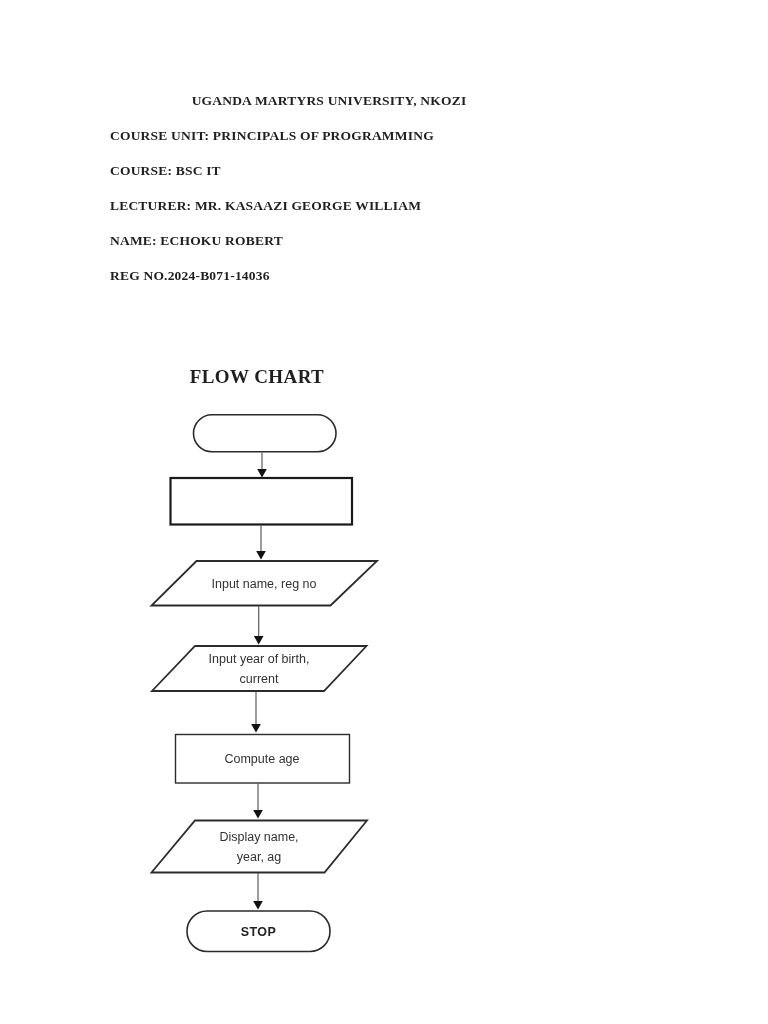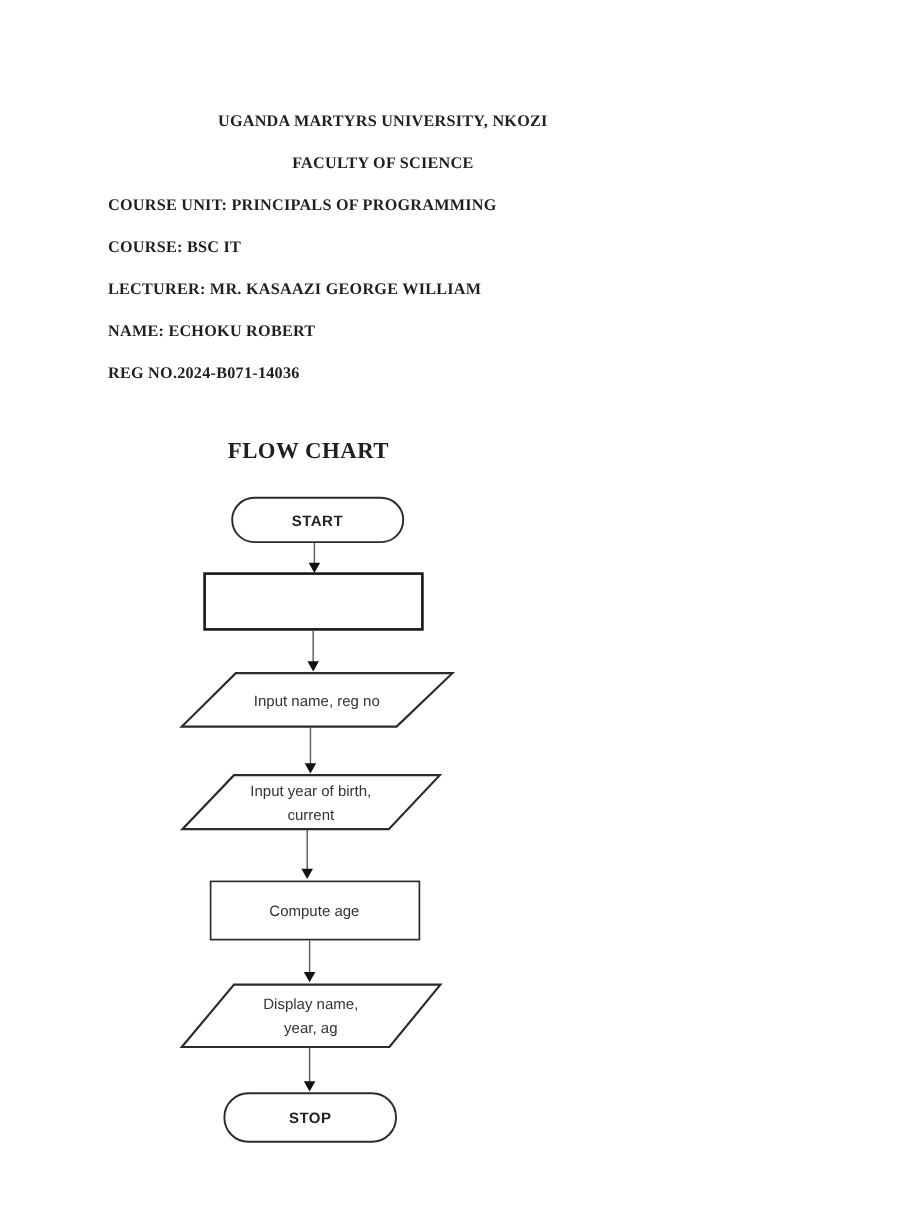--- a/index.html
+++ b/index.html
@@ -15,21 +15,21 @@
   .shape{fill:var(--shape-fill);stroke:var(--shape-stroke);stroke-width:1.6px;}
   .shape.bold{stroke:var(--bold-stroke);stroke-width:2.2px;}
   .shape.thin{stroke-width:1.4px;}
   .shape.io{stroke-width:1.8px;}
   .conn{stroke:var(--connector);stroke-width:1.2px;}
   .head{fill:var(--arrowhead);stroke:none;}
 
   .hdr{position:absolute;left:90px;top:83px;width:458px;
        font-family:"Liberation Serif",serif;font-weight:bold;
        font-size:13.5px;color:var(--header-text);letter-spacing:0.2px;}
-  .hl{line-height:35px;white-space:nowrap;}
+  .hl{line-height:35px;white-space:nowrap;margin-left:20px;}
   .hl.center{text-align:center;}
 
   .fc-title{position:absolute;left:0;top:366px;width:514px;text-align:center;
        font-family:"Liberation Serif",serif;font-weight:bold;font-size:19px;
        color:var(--header-text);letter-spacing:0.4px;line-height:22px;}
 
   .node-label{position:absolute;display:flex;flex-direction:column;
        justify-content:center;align-items:center;text-align:center;
        font-size:12.5px;line-height:20px;color:var(--node-text);}
   .node-label.terminator{font-weight:bold;font-size:12.5px;color:#222;
@@ -77,33 +77,29 @@
     <polygon class="shape io" points="195,820.5 367,820.5 324.5,872.5 151.5,872.5"></polygon>
 
     <line class="conn" x1="258" y1="873" x2="258" y2="902"></line>
     <polygon class="head" points="253.2,901 262.8,901 258,909.5"></polygon>
 
     <rect class="shape" x="187" y="911" width="143" height="40.5" rx="20" ry="20"></rect>
   </svg>
 
   <div class="hdr">
     <div class="hl center">UGANDA MARTYRS UNIVERSITY, NKOZI</div>
-    <div class="hl center">FACULTY OF SCIENCE</div>
     <div class="hl">COURSE UNIT: PRINCIPALS OF PROGRAMMING</div>
     <div class="hl">COURSE: BSC IT</div>
     <div class="hl">LECTURER: MR. KASAAZI GEORGE WILLIAM</div>
     <div class="hl">NAME: ECHOKU ROBERT</div>
     <div class="hl">REG NO.2024-B071-14036</div>
   </div>
 
   <div class="fc-title">FLOW CHART</div>
 
-  <div class="node-label terminator lbl-start">
-    <div>START</div>
-  </div>
 
 
   <div class="node-label lbl-input1">
     <div>Input name, reg no</div>
   </div>
 
   <div class="node-label lbl-input2">
     <div>Input year of birth,</div>
     <div>current</div>
   </div>

